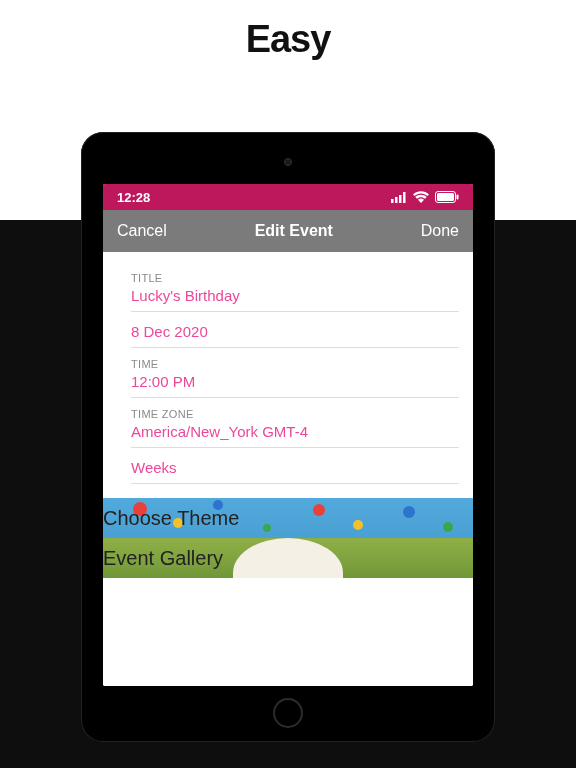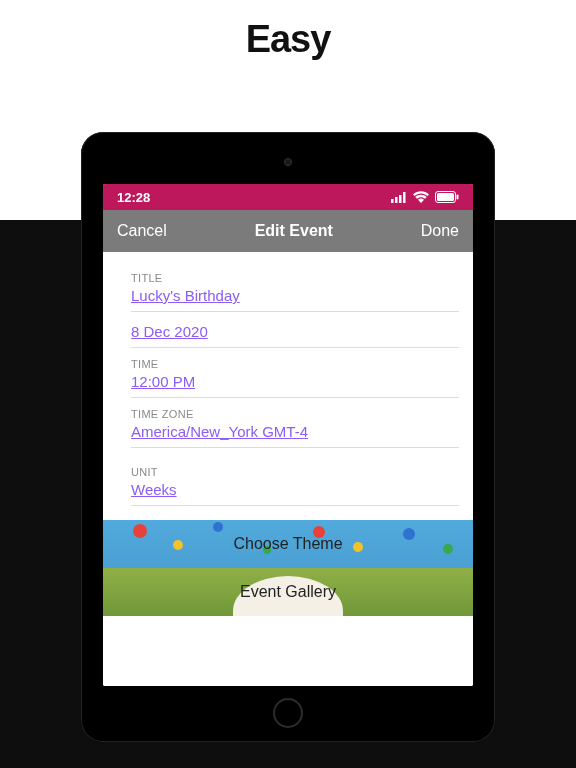--- a/index.html
+++ b/index.html
@@ -91,30 +91,29 @@
   }
   .group { padding: 10px 14px 0 28px; }
   .field-label {
     font-size: 11px;
     letter-spacing: 0.3px;
     color: #8a8a8a;
     margin-top: 10px;
   }
   .field-value {
     font-size: 15px;
-    color: #8b5cf6;
+    color: #ec4899;
     padding: 3px 0 7px 0;
     border-bottom: 1px solid #dcdcdc;
-    text-decoration: underline;
   }
   .gap8 { height: 8px; }
   .themerow {
-    height: 48px;
-    display:flex; align-items:center; justify-content:center;
-    font-size: 16px; font-weight: 500; color:#222;
+    height: 40px;
+    display:flex; align-items:center; justify-content:flex-start;
+    font-size: 20px; font-weight: 500; color:#222;
     position:relative; overflow:hidden;
     cursor:pointer;
   }
   .themerow.choose {
     background: linear-gradient(#52a9db,#4aa0d3);
   }
   .themerow.choose::before, .themerow.choose::after {
     content:""; position:absolute; border-radius:50%;
   }
   .themerow.gallery {
@@ -184,21 +183,20 @@
         <div class="field-value">8 Dec 2020</div>
 
         <div class="field-label">TIME</div>
         <div class="field-value">12:00 PM</div>
 
         <div class="field-label">TIME ZONE</div>
         <div class="field-value">America/New_York GMT-4</div>
 
         <div class="gap8"></div>
 
-        <div class="field-label">UNIT</div>
         <div class="field-value">Weeks</div>
       </div>
 
       <div style="height:14px"></div>
 
       <div class="themerow choose">
         <span class="d" style="background:#e7413a;left:30px;top:4px;width:14px;height:14px"></span>
         <span class="d" style="background:#f3c22b;left:70px;top:20px"></span>
         <span class="d" style="background:#2f73d1;left:110px;top:2px"></span>
         <span class="d" style="background:#38a84f;left:160px;top:26px;width:8px;height:8px"></span>

